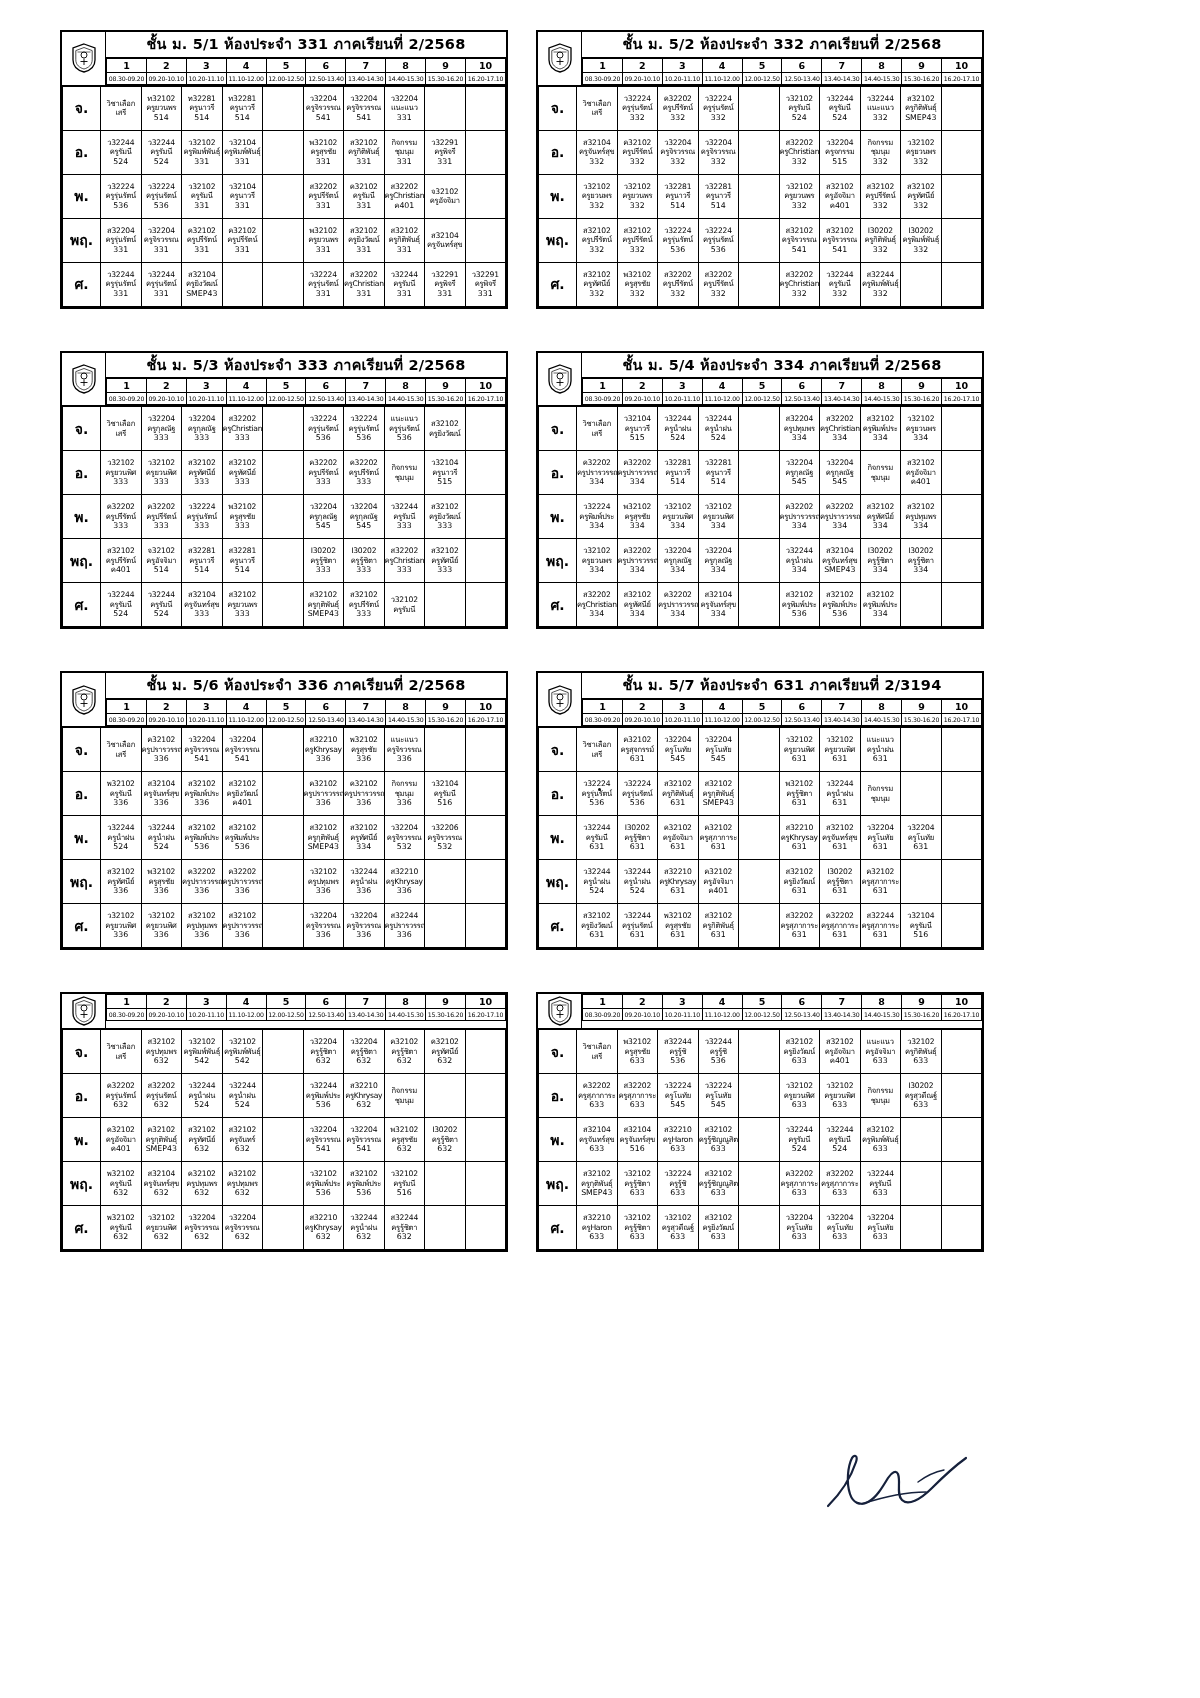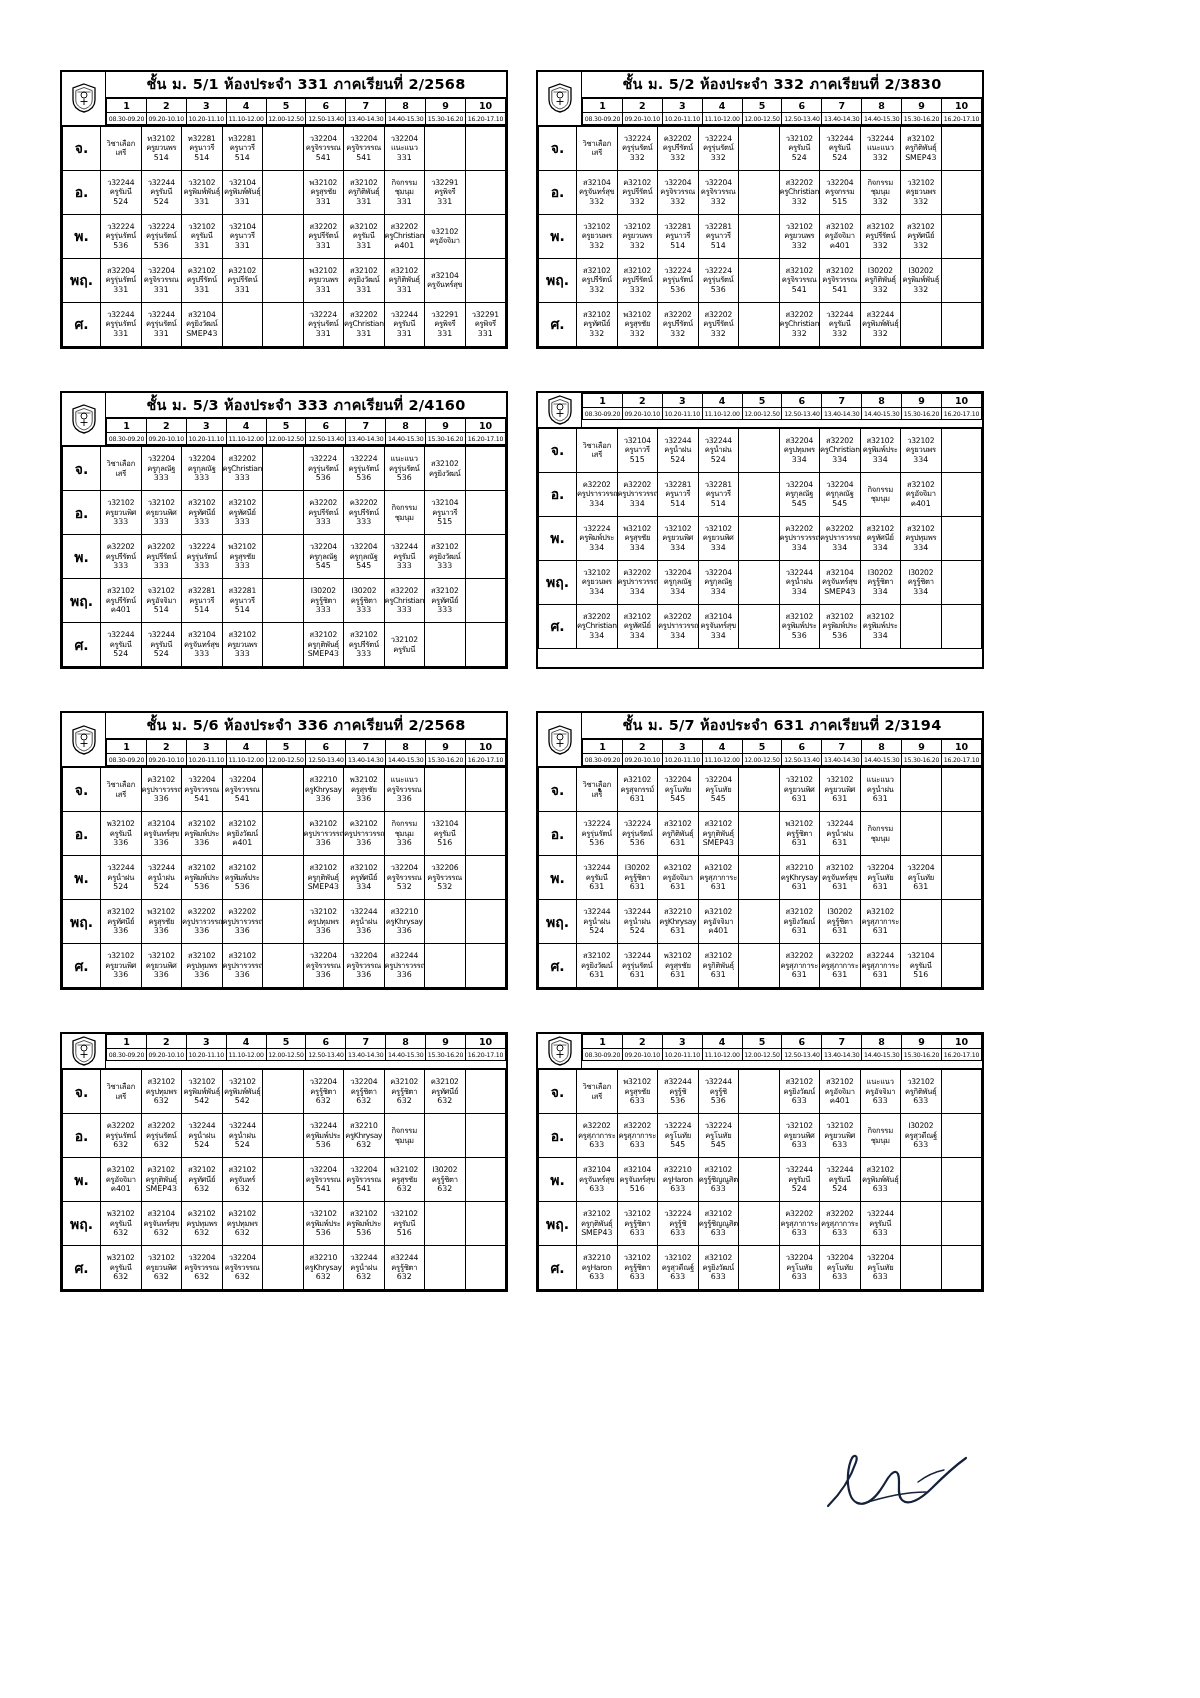--- a/index.html
+++ b/index.html
@@ -8,21 +8,21 @@
     width: 1200px;
     height: 1698px;
     background: #ffffff;
     font-family: "DejaVu Sans", sans-serif;
     color: #000000;
   }
   .page {
     position: relative;
     width: 1044px;
     height: 1698px;
-    padding: 70px 60px;
+    padding: 30px 60px;
   }
   .grid {
     display: grid;
     grid-template-columns: 1fr 1fr;
     column-gap: 28px;
     row-gap: 42px;
   }
   .card {
     border: 2px solid #000;
     background: #fff;
@@ -451,21 +451,21 @@
       <div class="logo-cell">
             <svg class="logo" viewBox="0 0 26 30">
     <path d="M13 1 L24 5 L24 17 C24 24 19 27.5 13 29 C7 27.5 2 24 2 17 L2 5 Z" fill="none" stroke="#000" stroke-width="1.3"></path>
     <path d="M13 4.5 L21.2 7.6 L21.2 16.8 C21.2 22 17.4 24.8 13 26 C8.6 24.8 4.8 22 4.8 16.8 L4.8 7.6 Z" fill="none" stroke="#000" stroke-width="0.7"></path>
     <circle cx="13" cy="12" r="3" fill="none" stroke="#000" stroke-width="0.9"></circle>
     <path d="M13 15.5 L13 22 M9.5 18.5 L16.5 18.5" stroke="#000" stroke-width="0.9"></path>
     <path d="M6.5 9 L19.5 9" stroke="#000" stroke-width="0.6"></path>
   </svg>
           </div>
       <div class="title-wrap">
-        <div class="title">ชั้น ม. 5/2 ห้องประจำ 332 ภาคเรียนที่ 2/3830</div>
+        <div class="title">ชั้น ม. 5/2 ห้องประจำ 332 ภาคเรียนที่ 2/2568</div>
         <table class="tt">
               <tbody>
           <tr>
             <td class="periodno">1</td>
                   <td class="periodno">2</td>
                   <td class="periodno">3</td>
                   <td class="periodno">4</td>
                   <td class="periodno">5</td>
                   <td class="periodno">6</td>
                   <td class="periodno">7</td>
@@ -777,21 +777,21 @@
       <div class="logo-cell">
             <svg class="logo" viewBox="0 0 26 30">
     <path d="M13 1 L24 5 L24 17 C24 24 19 27.5 13 29 C7 27.5 2 24 2 17 L2 5 Z" fill="none" stroke="#000" stroke-width="1.3"></path>
     <path d="M13 4.5 L21.2 7.6 L21.2 16.8 C21.2 22 17.4 24.8 13 26 C8.6 24.8 4.8 22 4.8 16.8 L4.8 7.6 Z" fill="none" stroke="#000" stroke-width="0.7"></path>
     <circle cx="13" cy="12" r="3" fill="none" stroke="#000" stroke-width="0.9"></circle>
     <path d="M13 15.5 L13 22 M9.5 18.5 L16.5 18.5" stroke="#000" stroke-width="0.9"></path>
     <path d="M6.5 9 L19.5 9" stroke="#000" stroke-width="0.6"></path>
   </svg>
           </div>
       <div class="title-wrap">
-        <div class="title">ชั้น ม. 5/3 ห้องประจำ 333 ภาคเรียนที่ 2/4160</div>
+        <div class="title">ชั้น ม. 5/3 ห้องประจำ 333 ภาคเรียนที่ 2/2568</div>
         <table class="tt">
               <tbody>
           <tr>
             <td class="periodno">1</td>
                   <td class="periodno">2</td>
                   <td class="periodno">3</td>
                   <td class="periodno">4</td>
                   <td class="periodno">5</td>
                   <td class="periodno">6</td>
                   <td class="periodno">7</td>
@@ -1103,20 +1103,21 @@
       <div class="logo-cell">
             <svg class="logo" viewBox="0 0 26 30">
     <path d="M13 1 L24 5 L24 17 C24 24 19 27.5 13 29 C7 27.5 2 24 2 17 L2 5 Z" fill="none" stroke="#000" stroke-width="1.3"></path>
     <path d="M13 4.5 L21.2 7.6 L21.2 16.8 C21.2 22 17.4 24.8 13 26 C8.6 24.8 4.8 22 4.8 16.8 L4.8 7.6 Z" fill="none" stroke="#000" stroke-width="0.7"></path>
     <circle cx="13" cy="12" r="3" fill="none" stroke="#000" stroke-width="0.9"></circle>
     <path d="M13 15.5 L13 22 M9.5 18.5 L16.5 18.5" stroke="#000" stroke-width="0.9"></path>
     <path d="M6.5 9 L19.5 9" stroke="#000" stroke-width="0.6"></path>
   </svg>
           </div>
       <div class="title-wrap">
+        <div class="title">ชั้น ม. 5/4 ห้องประจำ 334 ภาคเรียนที่ 2/2568</div>
         <table class="tt">
               <tbody>
           <tr>
             <td class="periodno">1</td>
                   <td class="periodno">2</td>
                   <td class="periodno">3</td>
                   <td class="periodno">4</td>
                   <td class="periodno">5</td>
                   <td class="periodno">6</td>
                   <td class="periodno">7</td>

